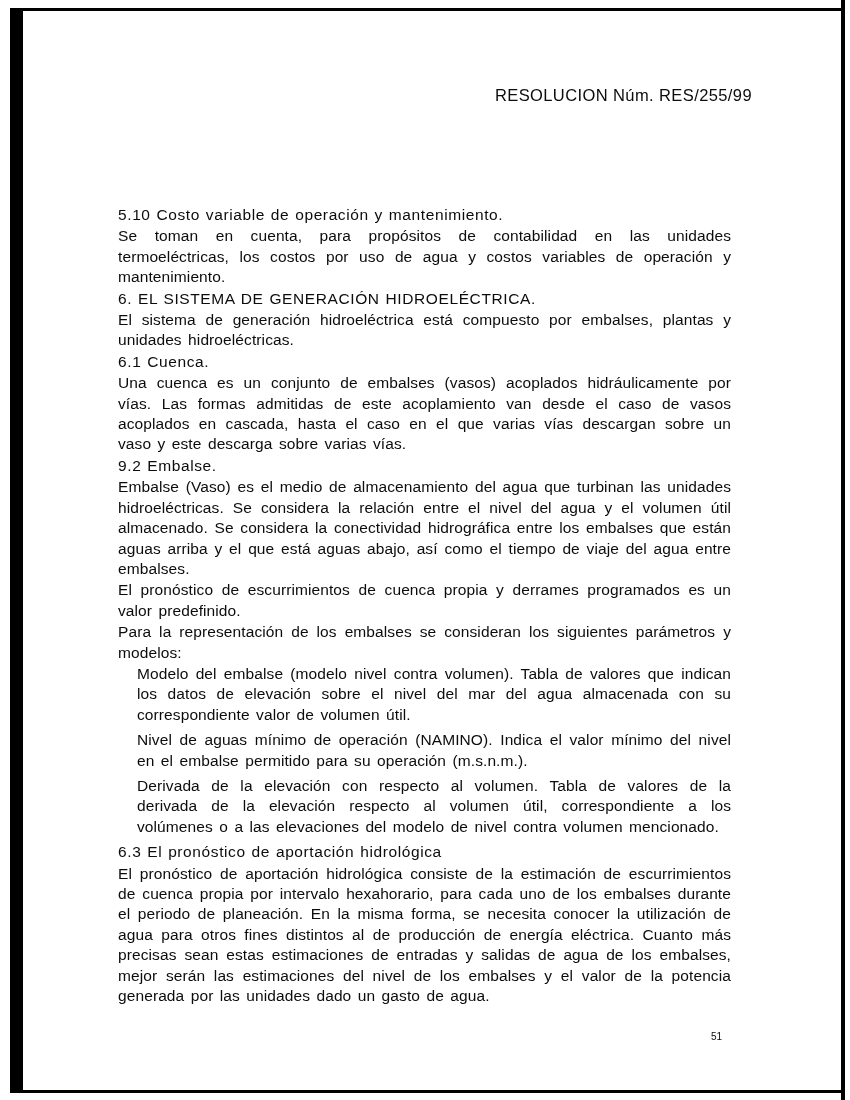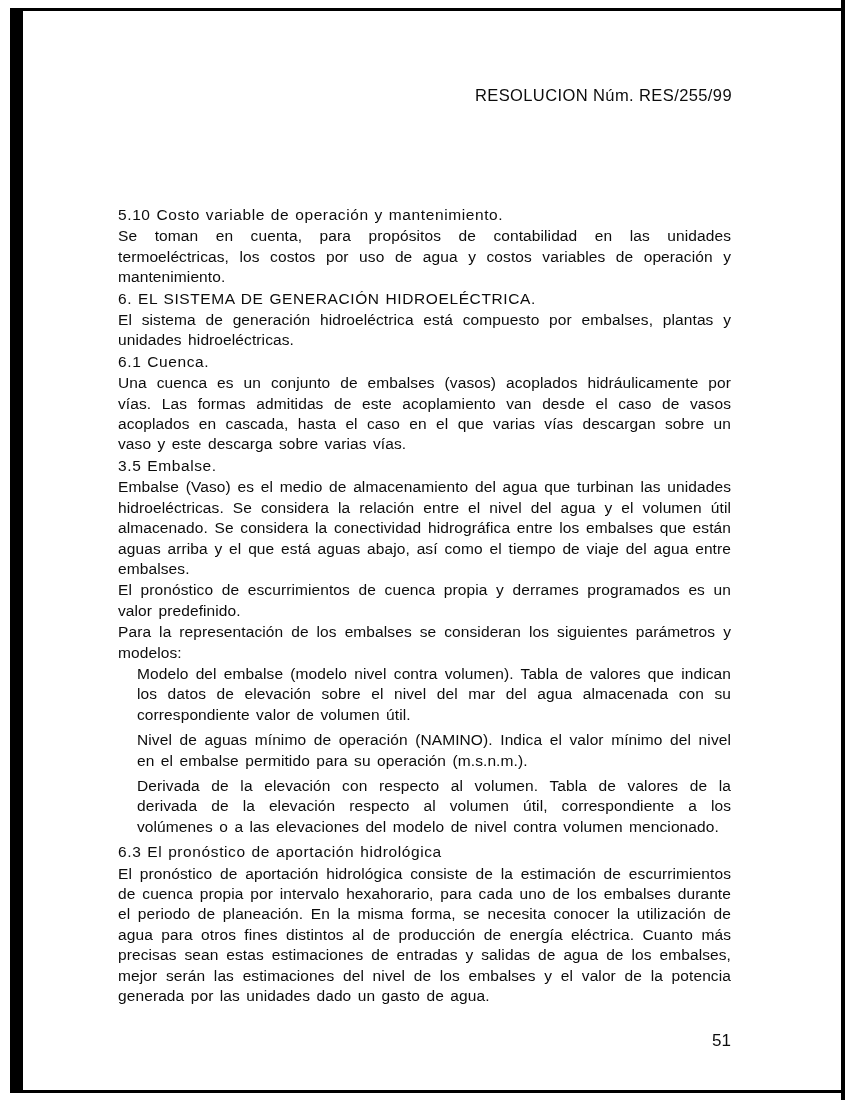--- a/index.html
+++ b/index.html
@@ -15,21 +15,21 @@
   
   .scan-bar { position: absolute; background: #000; }
   .scan-left   { left: 10px;  top: 8px;    width: 13px;  height: 1085px; }
   .scan-top    { left: 10px;  top: 8px;    width: 834px; height: 3px; }
   .scan-right  { left: 841px; top: 0;      width: 4px;   height: 1100px; }
   .scan-bottom { left: 10px;  top: 1090px; width: 835px; height: 3px; }
 
   .page-header {
     position: absolute;
     top: 86px;
-    right: 118px;
+    right: 98px;
     font-size: 16.5px;
     letter-spacing: 0.4px;
     white-space: nowrap;
   }
   .doc {
     position: absolute;
     left: 118px;
     top: 180px;
     width: 613px;
     font-size: 15.5px;
@@ -48,42 +48,42 @@
     margin: 0 0 1px 0;
     text-align: justify;
   }
   .li {
     margin: 0 0 5px 19px;
     text-align: justify;
   }
   .page-num {
     position: absolute;
     top: 1031px;
-    right: 119px;
-    font-size: 17px;
+    right: 128px;
+    font-size: 10px;
   }
 </style>
 </head>
 <body>
 
 <div class="scan-bar scan-left"></div>
 <div class="scan-bar scan-top"></div>
 <div class="scan-bar scan-right"></div>
 <div class="scan-bar scan-bottom"></div>
 
 <div class="page-header">RESOLUCION Núm. RES/255/99</div>
 
 <main class="doc">
   <div class="h">5.10 Costo variable de operación y mantenimiento.</div>
   <div class="p">Se toman en cuenta, para propósitos de contabilidad en las unidades termoeléctricas, los costos por uso de agua y costos variables de operación y mantenimiento.</div>
   <div class="h">6. EL SISTEMA DE GENERACIÓN HIDROELÉCTRICA.</div>
   <div class="p">El sistema de generación hidroeléctrica está compuesto por embalses, plantas y unidades hidroeléctricas.</div>
   <div class="h">6.1 Cuenca.</div>
   <div class="p">Una cuenca es un conjunto de embalses (vasos) acoplados hidráulicamente por vías.  Las formas admitidas de este acoplamiento van desde el caso de vasos acoplados en cascada, hasta el caso en el que varias vías descargan sobre un vaso y este descarga sobre varias vías.</div>
-  <div class="h">3.5 Embalse.</div>
+  <div class="h">9.2 Embalse.</div>
   <div class="p">Embalse (Vaso) es el medio de almacenamiento del agua que turbinan las unidades hidroeléctricas. Se considera la relación entre el nivel del agua y el volumen útil almacenado.  Se considera la conectividad hidrográfica entre los embalses que están aguas arriba y el que está aguas abajo, así como el tiempo de viaje del agua entre embalses.</div>
   <div class="p">El pronóstico de escurrimientos de cuenca propia y derrames programados es un valor predefinido.</div>
   <div class="p">Para la representación de los embalses se consideran los siguientes parámetros y modelos:</div>
   <div class="li">Modelo del embalse (modelo nivel contra volumen).  Tabla de valores que indican los datos de elevación sobre el nivel del mar del agua almacenada con su correspondiente valor de volumen útil.</div>
   <div class="li">Nivel de aguas mínimo de operación (NAMINO).  Indica el valor mínimo del nivel en el embalse permitido para su operación (m.s.n.m.).</div>
   <div class="li">Derivada de la elevación con respecto al volumen.  Tabla de valores de la derivada de la elevación respecto al volumen útil, correspondiente a los volúmenes o a las elevaciones del modelo de nivel contra volumen mencionado.</div>
   <div class="h">6.3 El pronóstico de aportación hidrológica</div>
   <div class="p">El pronóstico de aportación hidrológica consiste de la estimación de escurrimientos de cuenca propia por intervalo hexahorario, para cada uno de los embalses durante el periodo de planeación. En la misma forma, se necesita conocer la utilización de agua para otros fines distintos al de producción de energía eléctrica.  Cuanto más precisas sean estas estimaciones de entradas y salidas de agua de los embalses, mejor serán las estimaciones del nivel de los embalses y el valor de la potencia generada por las unidades dado un gasto de agua.</div>
 </main>
 

